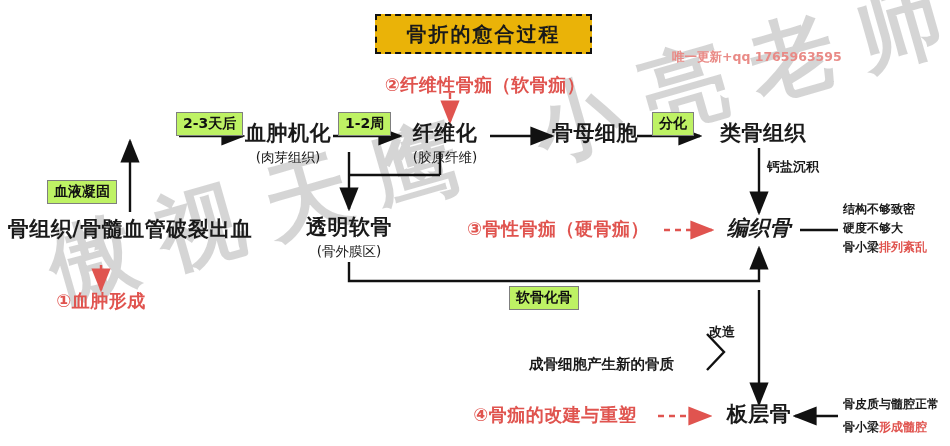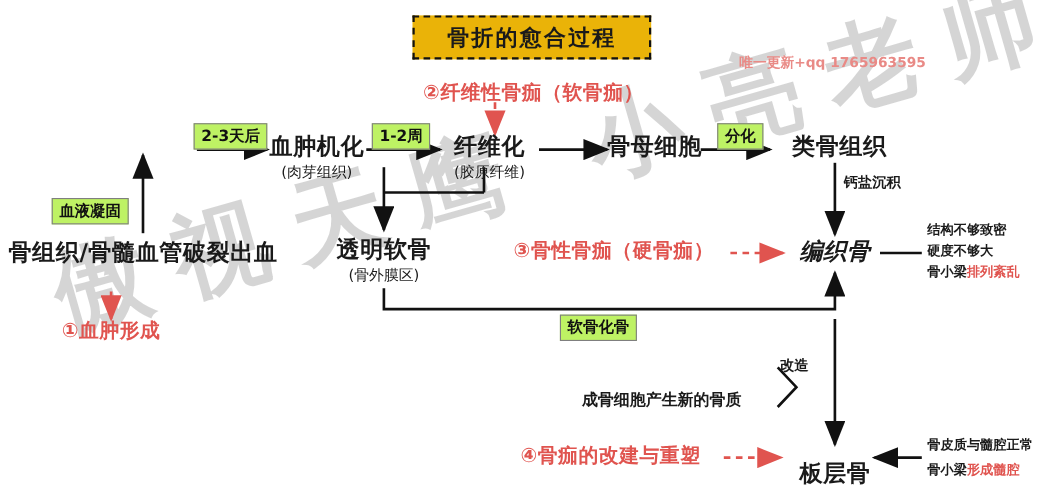--- a/index.html
+++ b/index.html
@@ -91,21 +91,21 @@
   <div class="node big ctr" style="left:130px;top:218px;">骨组织/骨髓血管破裂出血</div>
   <div class="node big ctr" style="left:288px;top:122px;">血肿机化</div>
   <div class="node sub ctr" style="left:288px;top:150px;">(肉芽组织)</div>
   <div class="node big ctr" style="left:445px;top:122px;">纤维化</div>
   <div class="node sub ctr" style="left:445px;top:150px;">(胶原纤维)</div>
   <div class="node big ctr" style="left:595px;top:122px;">骨母细胞</div>
   <div class="node big ctr" style="left:763px;top:122px;">类骨组织</div>
   <div class="node big ctr" style="left:349px;top:216px;">透明软骨</div>
   <div class="node sub ctr" style="left:349px;top:244px;">(骨外膜区)</div>
   <div class="node big ctr" style="left:759px;top:217px;font-style:italic;">编织骨</div>
-  <div class="node big ctr" style="left:759px;top:403px;margin-top:16px;">板层骨</div>
+  <div class="node big ctr" style="left:759px;top:403px;">板层骨</div>
 
   <div class="gbox" style="left:47px;top:180px;height:24px;">血液凝固</div>
   <div class="gbox" style="left:176px;top:112px;height:24px;">2-3天后</div>
   <div class="gbox" style="left:338px;top:112px;height:24px;">1-2周</div>
   <div class="gbox" style="left:652px;top:112px;height:24px;">分化</div>
   <div class="gbox" style="left:509px;top:286px;height:24px;">软骨化骨</div>
 
   <div class="node small" style="left:767px;top:160px;">钙盐沉积</div>
   <div class="node small" style="left:709px;top:325px;font-family:Liberation Serif, serif;">改造</div>
   <div class="node small" style="left:529px;top:356px;font-size:14.5px;">成骨细胞产生新的骨质</div>

